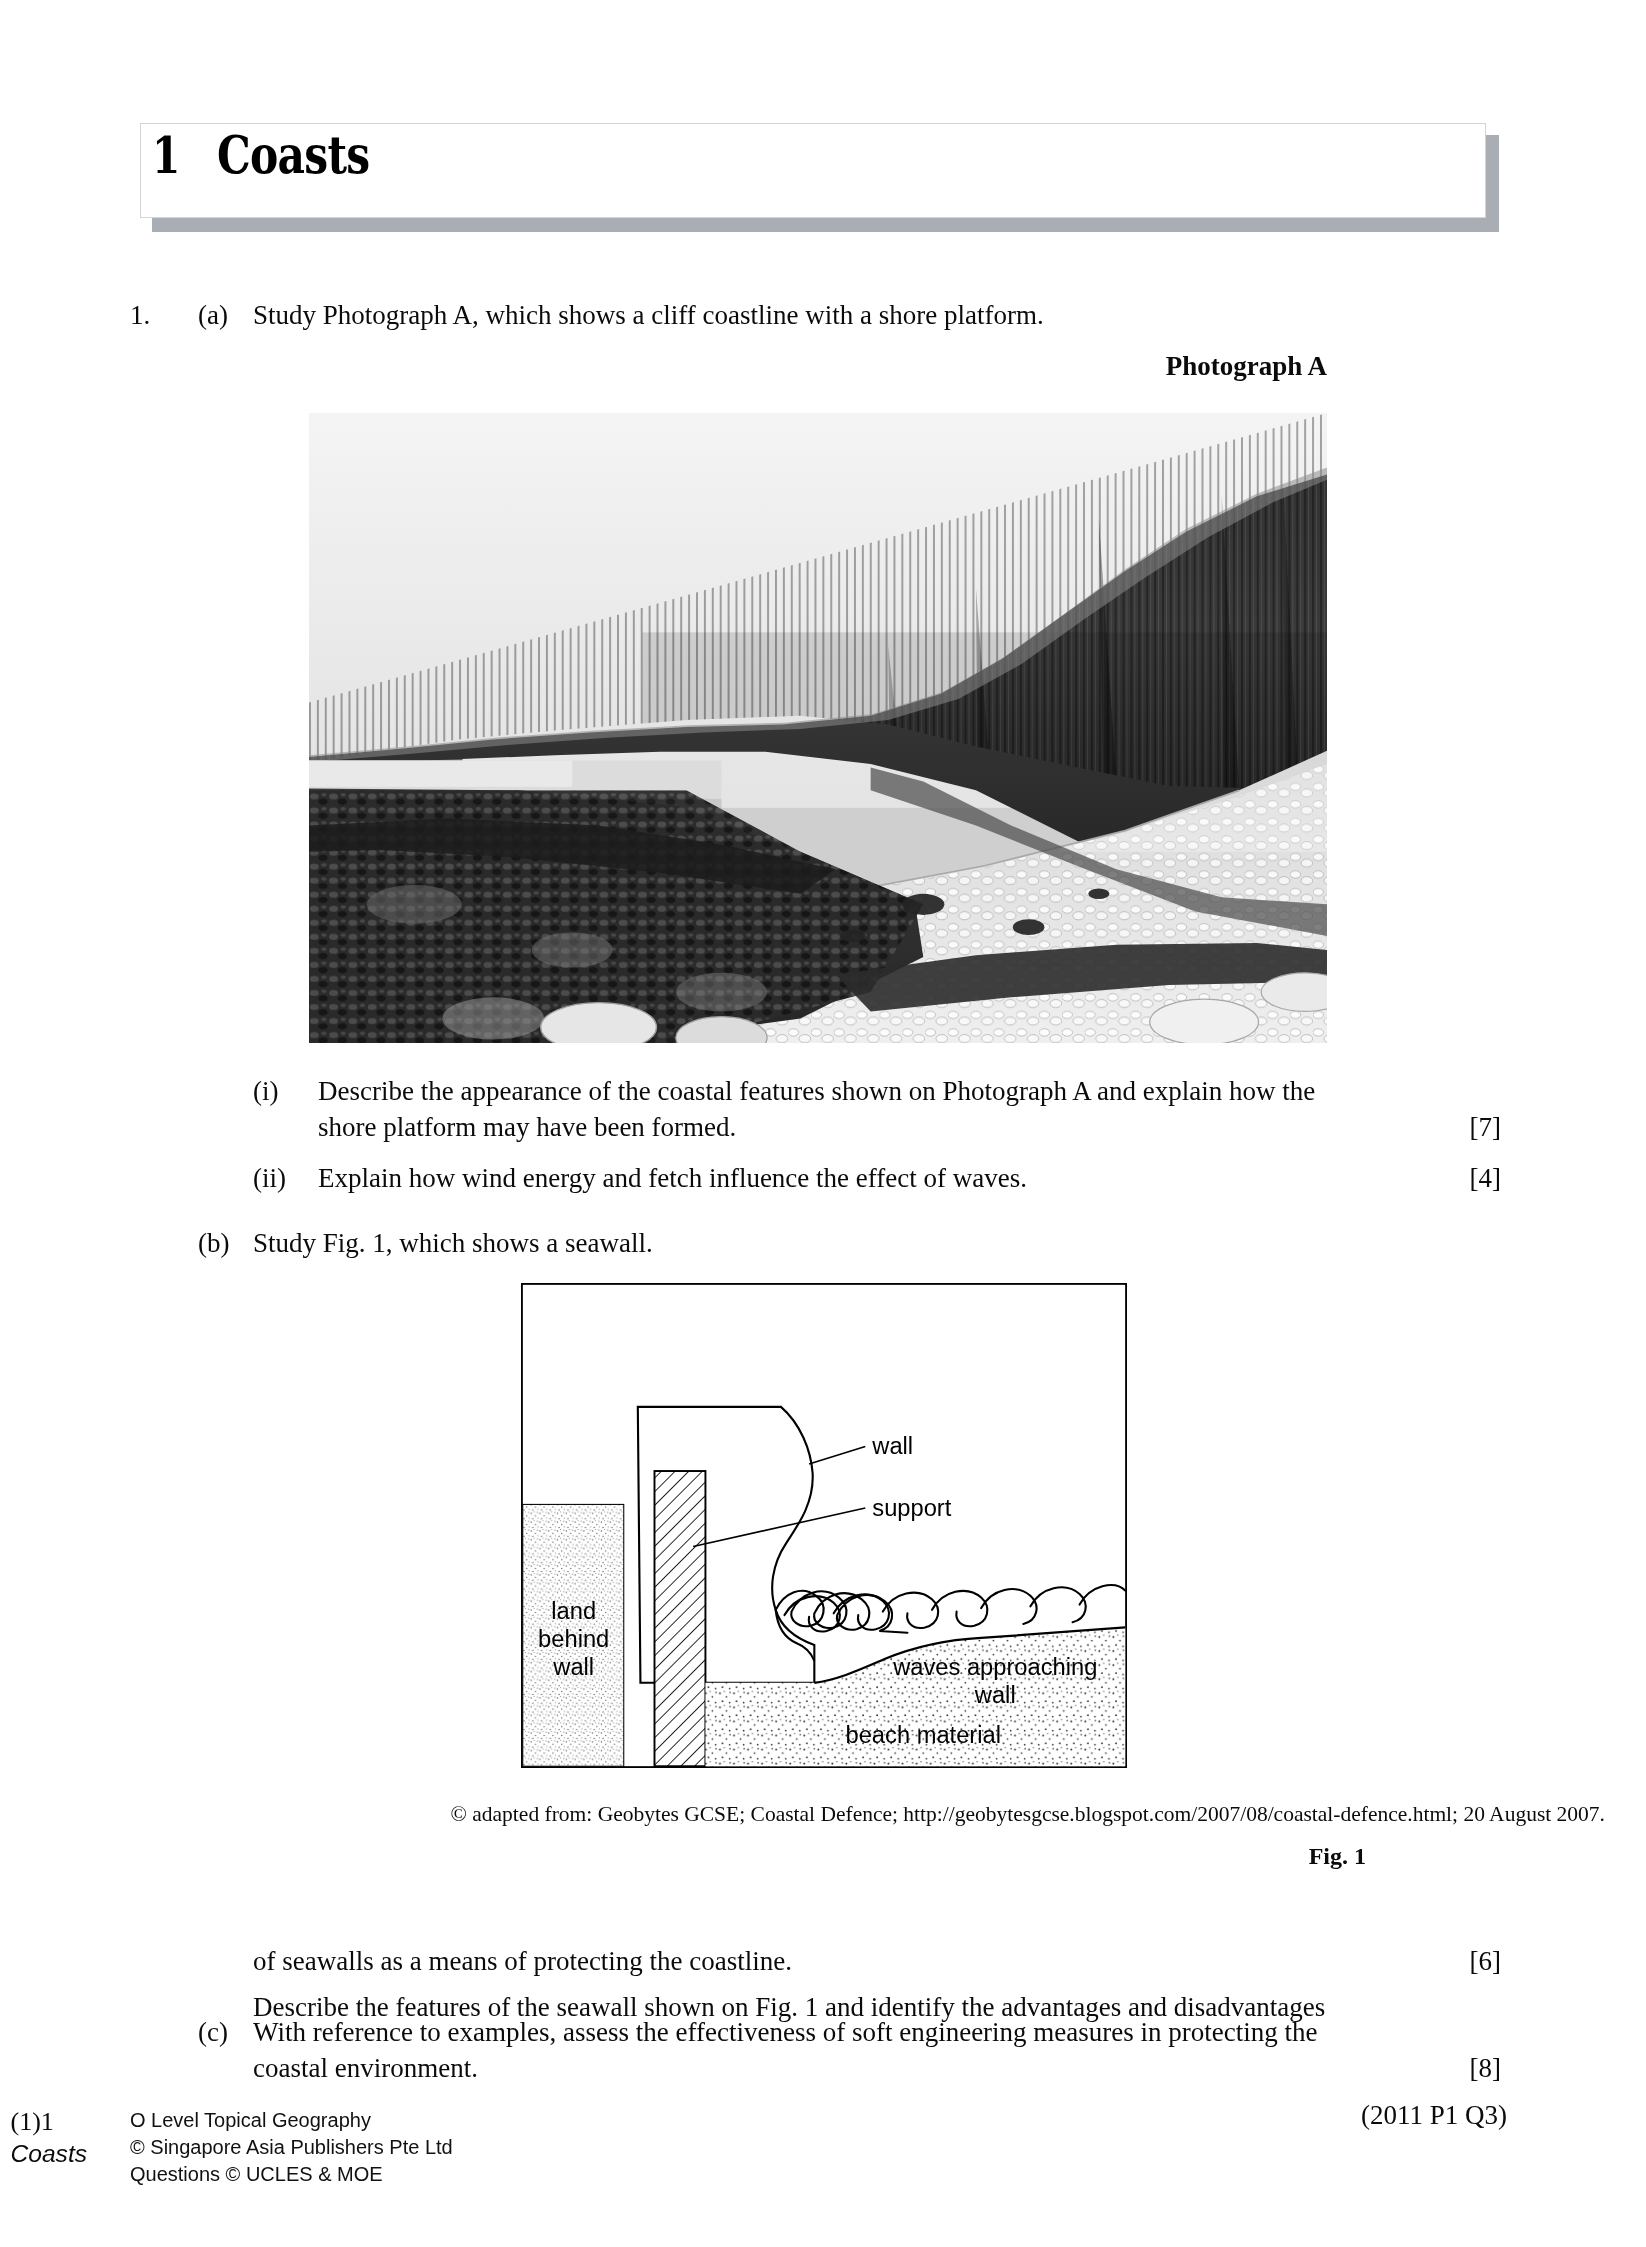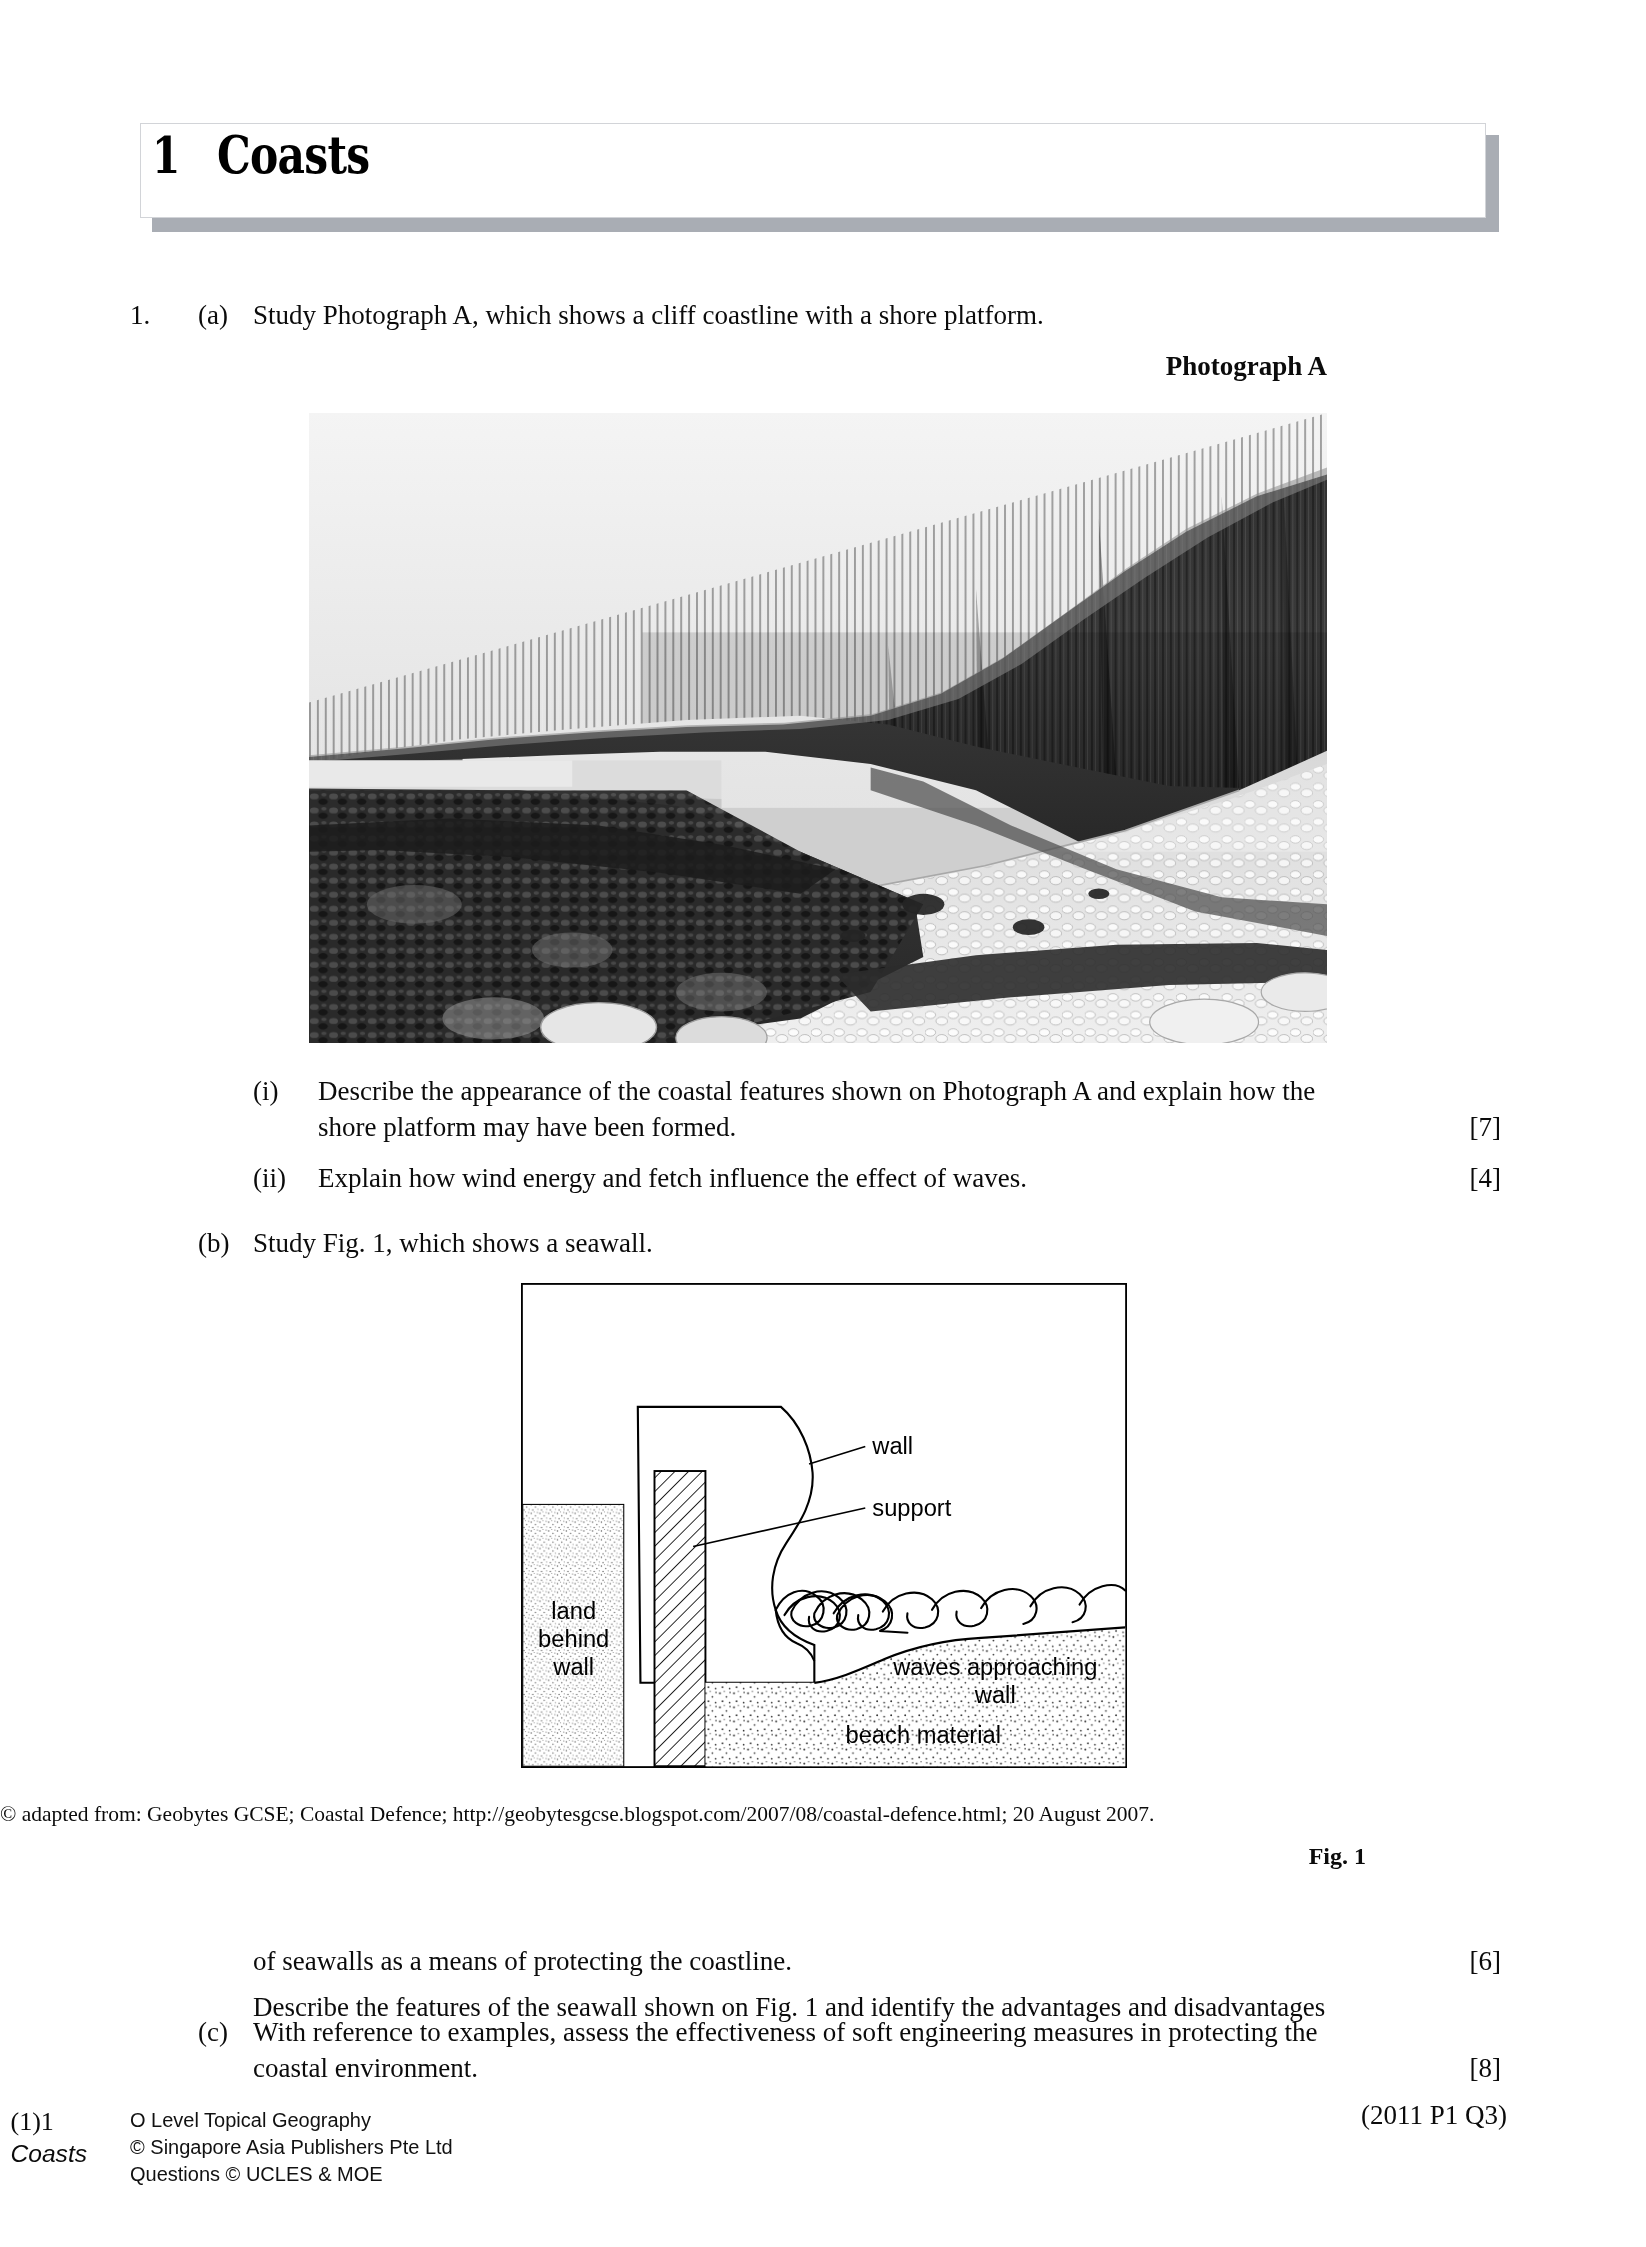--- a/index.html
+++ b/index.html
@@ -126,21 +126,21 @@
     width: 606px;
     height: 485px;
   }
   .fig1 svg { display: block; width: 100%; height: 100%; }
 
   .attrib {
     position: absolute;
     left: 0;
     top: 1802px;
     width: 1605px;
-    text-align: left;
+    text-align: right;
     font-family: "Liberation Serif", "DejaVu Serif", serif;
     font-size: 21.5px;
     color: #0b0b0b;
   }
 
   
   .footer-left {
     position: absolute;
     left: 130px;
     top: 2107px;

